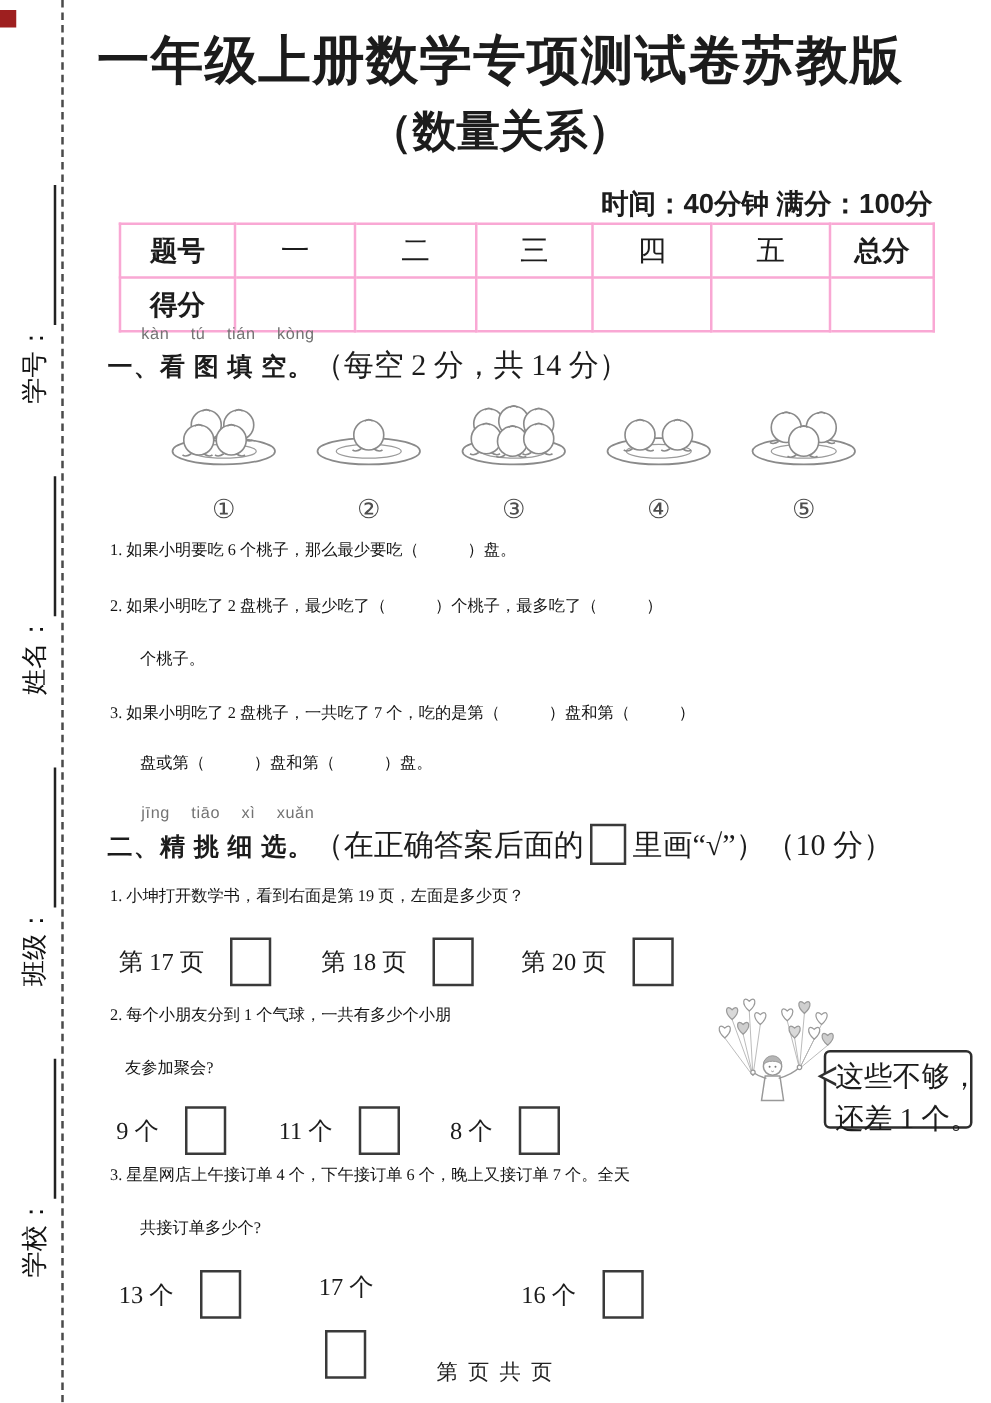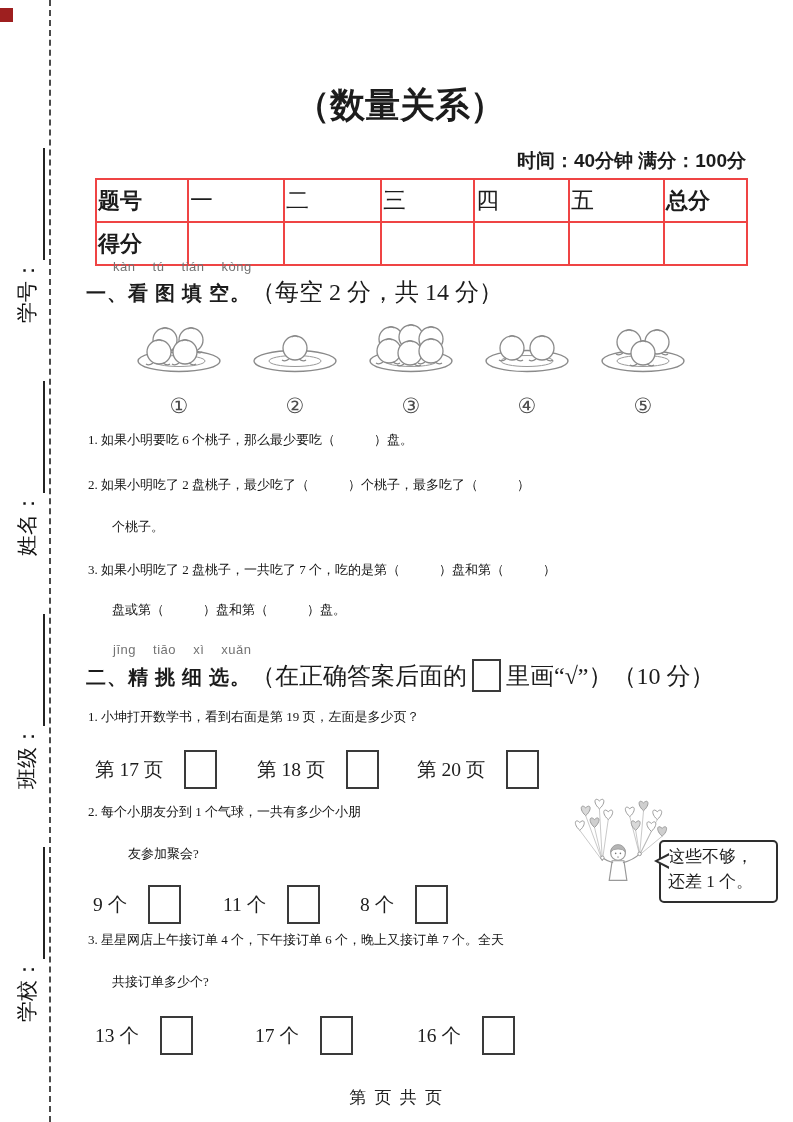--- a/index.html
+++ b/index.html
@@ -17,25 +17,25 @@
   .sb-field{display:flex;align-items:flex-end;}
   .sb-label{font-size:21px;color:#111;line-height:1.6;}
   .sb-line{display:inline-block;width:112px;height:30px;border-bottom:2px solid #222;}
 
   
   .title{position:absolute;top:20px;left:60px;width:680px;text-align:center;
          font-size:42px;font-weight:bold;letter-spacing:1px;}
   .subtitle{position:absolute;top:82px;left:60px;width:680px;text-align:center;
             font-size:35px;font-weight:bold;}
   .meta{position:absolute;top:148px;left:95px;width:651px;text-align:right;
-        font-size:19px;font-weight:bold;}
+        font-size:22px;font-weight:bold;}
 
   
   table.score{position:absolute;top:178px;left:95px;width:651px;border-collapse:collapse;table-layout:fixed;}
-  table.score td{border:2px solid #ef4444;height:39px;text-align:left;vertical-align:middle;}
+  table.score td{border:2px solid #f9a8d4;height:39px;text-align:center;vertical-align:middle;}
   td.hd{font-family:"Liberation Sans",sans-serif;font-weight:bold;font-size:22px;}
   td.num{font-size:23px;}
 
   
   .pinyin{position:absolute;color:#737373;font-family:"Liberation Sans",sans-serif;
           font-size:13px;word-spacing:13px;letter-spacing:.5px;}
   .sec-head{position:absolute;font-size:20px;white-space:nowrap;}
   .sec-head .main{font-weight:bold;letter-spacing:1px;}
   .sec-head .note{font-size:24px;margin-top:44px;}
   .qline{position:absolute;font-size:13px;white-space:nowrap;color:#151515;}
@@ -50,21 +50,21 @@
   .opt{position:absolute;display:inline-flex;align-items:center;gap:21px;
        font-size:19.5px;white-space:nowrap;}
   .ckbox{display:inline-block;width:29px;height:35px;border:2px solid #3a3a3a;background:#fff;}
   .inline-box{display:inline-block;width:25px;height:29px;border:2px solid #3a3a3a;
               vertical-align:-8px;margin:0 5px;}
 
   
   .illus{position:absolute;left:571px;top:796px;width:98px;height:104px;}
   .bubble{position:absolute;left:659px;top:840px;width:101px;height:53px;
           border:2px solid #2e2e2e;border-radius:5px;background:#fff;
-          padding:3px 7px;font-size:17px;line-height:1.45;white-space:nowrap;}
+          padding:3px 7px;font-size:23px;line-height:1.45;white-space:nowrap;}
   .bubble:before{content:"";position:absolute;left:-15px;top:11px;width:0;height:0;
                  border:8px solid transparent;border-right:15px solid #2e2e2e;}
   .bubble:after{content:"";position:absolute;left:-9px;top:13px;width:0;height:0;
                 border:6px solid transparent;border-right:12px solid #fff;}
 
   .footer{position:absolute;top:1086px;left:0;width:793px;text-align:center;
           font-size:17px;letter-spacing:2px;color:#222;}
 </style>
 </head>
 <body>
@@ -86,20 +86,21 @@
       <span class="sb-field">
         <span class="sb-label">班级：</span>
         <span class="sb-line"></span>
       </span>
       <span class="sb-field">
         <span class="sb-label">学校：</span>
         <span class="sb-line"></span>
       </span>
     </div>
 
+  <div class="title">一年级上册数学专项测试卷苏教版</div>
   <div class="subtitle">（数量关系）</div>
   <div class="meta sans">时间：40分钟  满分：100分</div>
 
   <table class="score">
     <colgroup>
         <col style="width:92px">
         <col style="width:96px">
         <col style="width:97px">
         <col style="width:93px">
         <col style="width:95px">
@@ -257,21 +258,21 @@
         <span>第 18 页</span>
         <span class="ckbox"></span>
       </span>
       <span class="opt" style="left: 322px;">
         <span>第 20 页</span>
         <span class="ckbox"></span>
       </span>
     </div>
 
   <div class="qline" style="top:803px;left:88px;">2. 每个小朋友分到 1 个气球，一共有多少个小朋</div>
-  <div class="qline" style="top:845px;left:128px;">友参加聚会?</div>
+  <div class="qline" style="top:845px;left:100px;">友参加聚会?</div>
 
   <svg class="illus" viewBox="0 0 100 106" id="illus">
       <line x1="15" y1="20" x2="32" y2="66" stroke="#b0b0b0" stroke-width="0.7"></line>
       <line x1="29" y1="13" x2="32" y2="66" stroke="#b0b0b0" stroke-width="0.7"></line>
       <line x1="9" y1="35" x2="32" y2="66" stroke="#b0b0b0" stroke-width="0.7"></line>
       <line x1="24" y1="32" x2="32" y2="66" stroke="#b0b0b0" stroke-width="0.7"></line>
       <line x1="38" y1="24" x2="32" y2="66" stroke="#b0b0b0" stroke-width="0.7"></line>
       <line x1="60" y1="21" x2="70" y2="60" stroke="#b0b0b0" stroke-width="0.7"></line>
       <line x1="74" y1="15" x2="70" y2="60" stroke="#b0b0b0" stroke-width="0.7"></line>
       <line x1="88" y1="24" x2="70" y2="60" stroke="#b0b0b0" stroke-width="0.7"></line>
@@ -320,21 +321,21 @@
       </span>
     </div>
 
   <div class="qline" style="top:931px;left:88px;">3. 星星网店上午接订单 4 个，下午接订单 6 个，晚上又接订单 7 个。全天</div>
   <div class="qline" style="top:973px;left:112px;">共接订单多少个?</div>
   <div class="opt-row" style="top:1016px;left:95px;width:560px;" id="optrow3">
       <span class="opt" style="left: 0px;">
         <span>13 个</span>
         <span class="ckbox"></span>
       </span>
-      <span class="opt" style="left: 160px;">
+      <span class="opt" style="left: 160px; flex-direction: column;">
         <span>17 个</span>
         <span class="ckbox"></span>
       </span>
       <span class="opt" style="left: 322px;">
         <span>16 个</span>
         <span class="ckbox"></span>
       </span>
     </div>
 
   <div class="footer">第 页 共 页</div>

